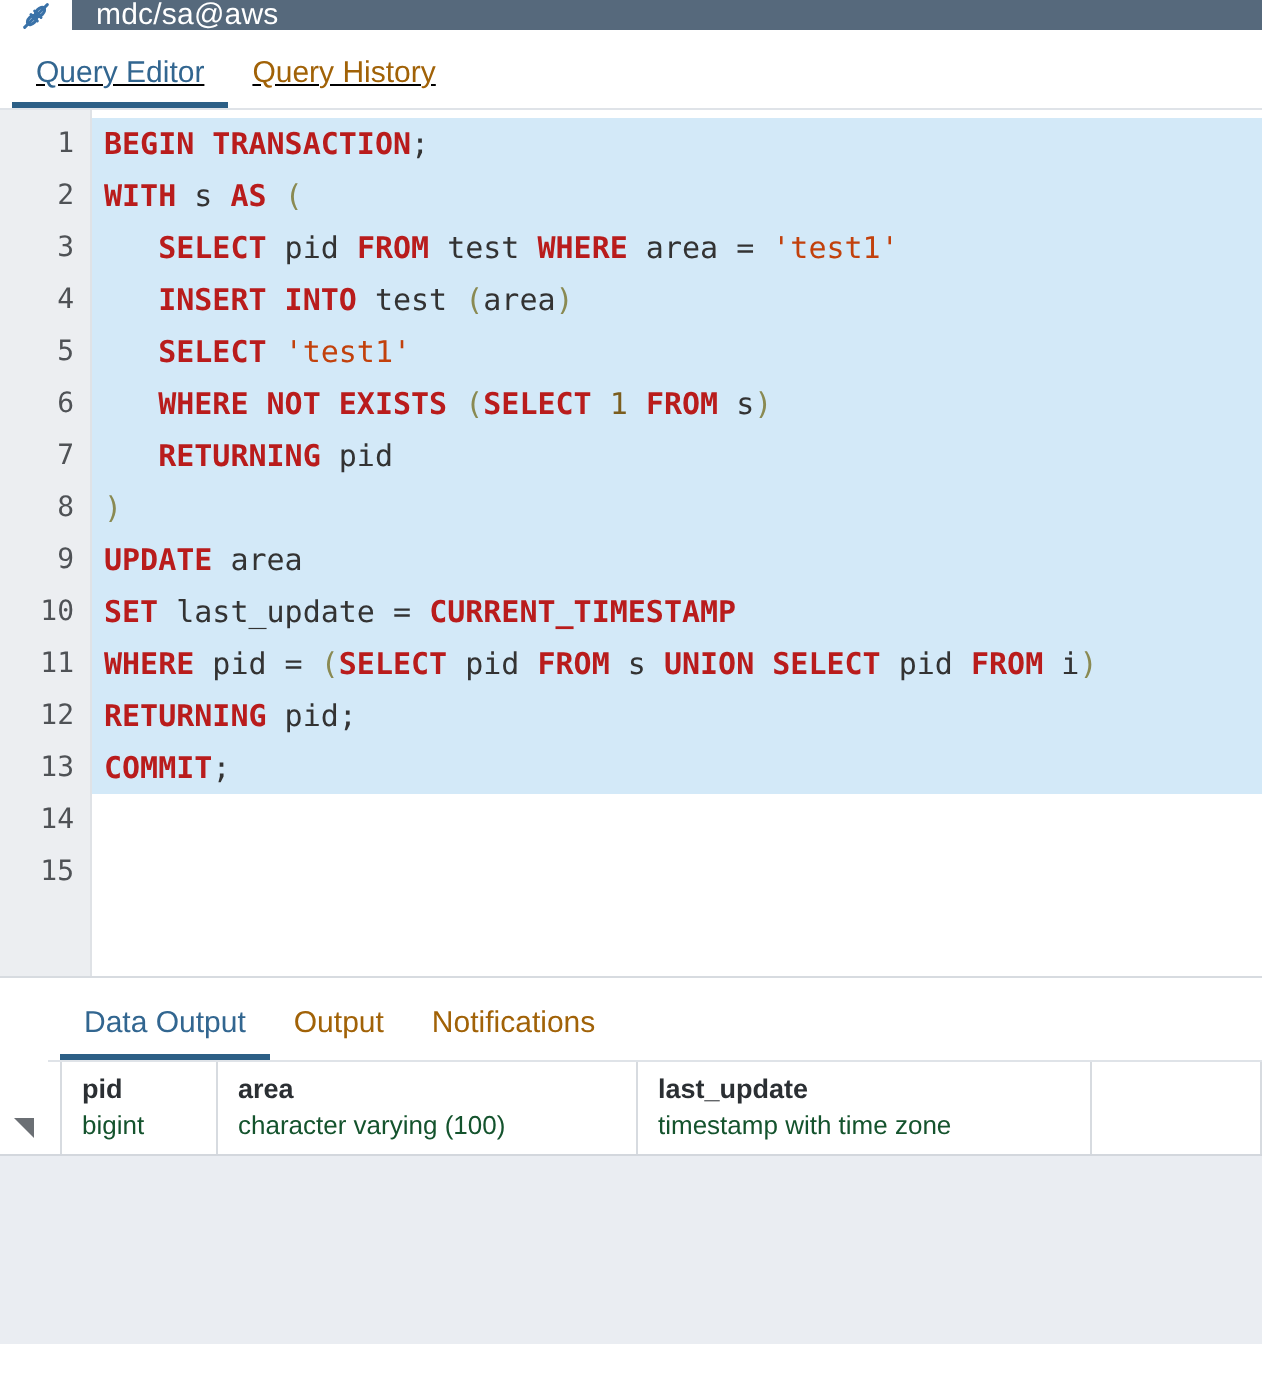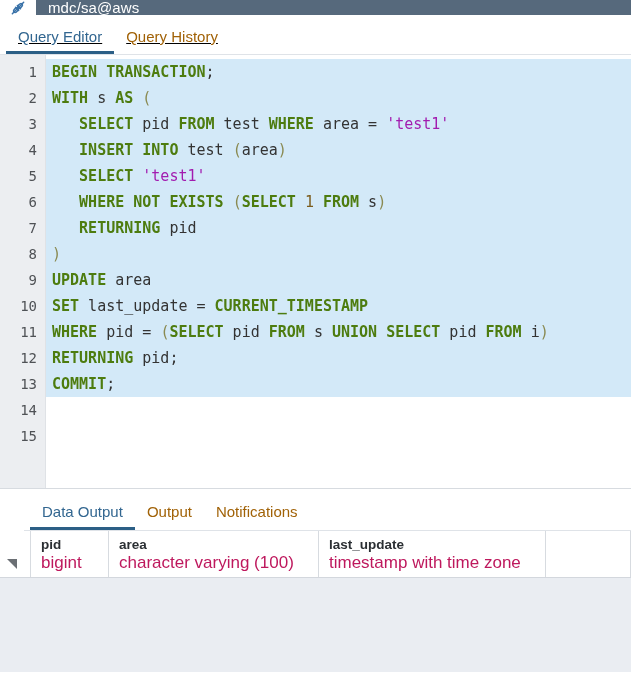--- a/index.html
+++ b/index.html
@@ -102,22 +102,22 @@
     white-space: pre;
     font-family: "DejaVu Sans Mono", monospace;
     font-size: 15px;
     color: #333333;
     padding-left: 6px;
     box-sizing: border-box;
   }
   .code-line.sel {
     background: #d3e9f8;
   }
-  .tok-kw   { color: #4d7c0f; font-weight: bold; }
-  .tok-str  { color: #a21caf; }
+  .tok-kw   { color: #b91c1c; font-weight: bold; }
+  .tok-str  { color: #c2410c; }
   .tok-num  { color: #7b5d1e; }
   .tok-paren{ color: #8a8a52; }
   .tok-id   { color: #333333; }
   .tok-op   { color: #333333; }
 
   
   .bottom-tabbar {
     height: 42px;
     background: #ffffff;
     display: flex;
@@ -162,22 +162,22 @@
     overflow: hidden;
   }
   .col-name {
     font-size: 13.5px;
     font-weight: bold;
     color: #2b2f33;
     line-height: 18px;
     white-space: nowrap;
   }
   .col-type {
-    font-size: 17px;
-    color: #be185d;
+    font-size: 13px;
+    color: #14532d;
     line-height: 18px;
     white-space: nowrap;
   }
   .grid-body {
     height: 94px;
     background: #eaedf2;
   }
 </style>
 </head>
 <body>

